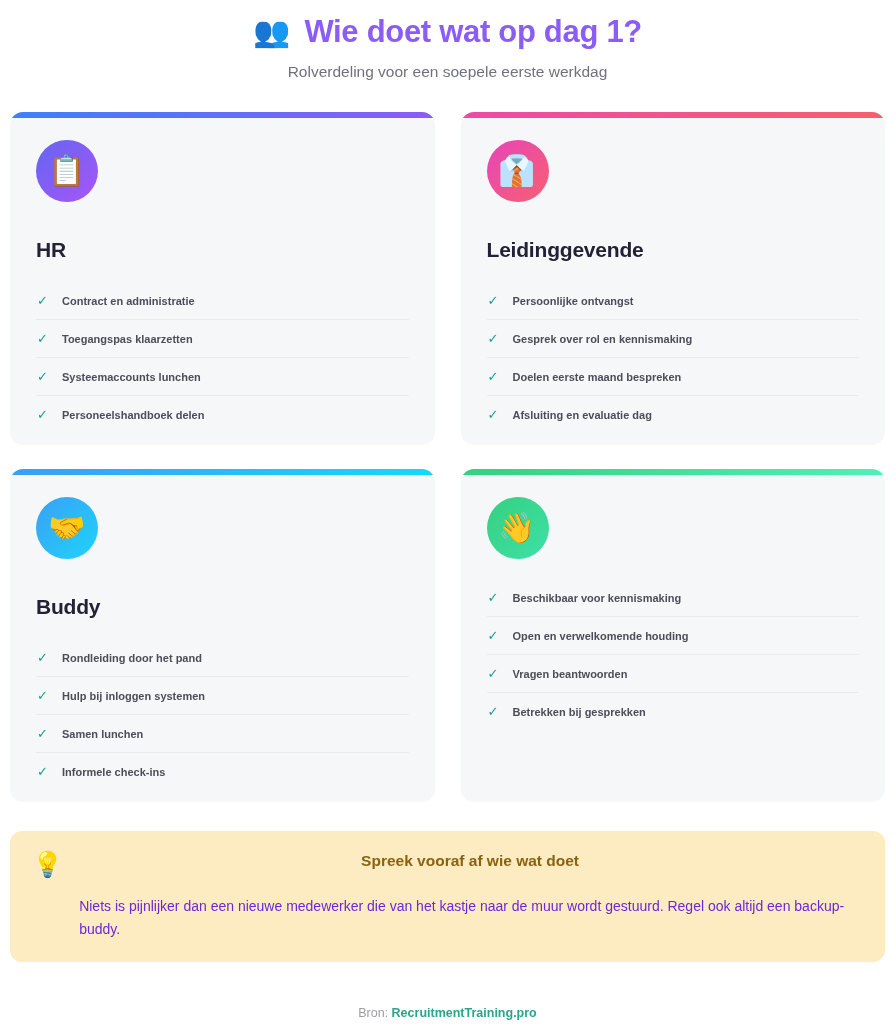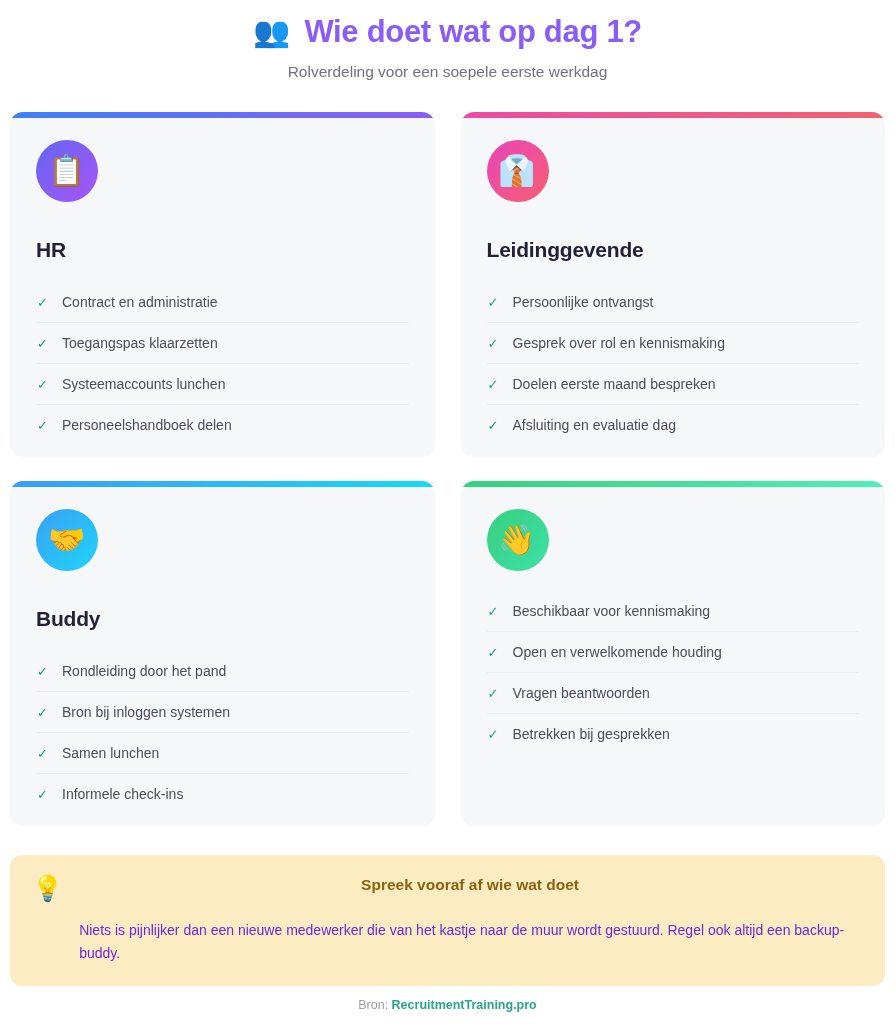--- a/index.html
+++ b/index.html
@@ -110,22 +110,23 @@
   .task-item:last-child { border-bottom: none; }
   .check-icon {
     color: #15a085;
     font-size: 13px;
     line-height: 1;
     flex: 0 0 auto;
     width: 13px;
     text-align: center;
   }
   .task-label {
-    font-size: 14px;
+    font-size: 11px;
     color: #4c4d58;
+    font-weight: bold;
   }
 
   
   .callout {
     margin: 29px 2px 0 2px;
     background: #fdecc1;
     border-radius: 12px;
     padding: 20px 24px 22px 22px;
     display: flex;
     gap: 16px;
@@ -149,21 +150,21 @@
     font-size: 14px;
     line-height: 1.62;
     color: #6d28d9;
     max-width: 790px;
   }
 
   
   .footer {
     margin-top: auto;
     text-align: center;
-    padding-bottom: 12px;
+    padding-bottom: 4px;
     font-size: 12.5px;
     color: #9b9ca6;
   }
   .footer-brand {
     color: #2aa58c;
     font-weight: bold;
   }
 </style>
 </head>
 <body>
@@ -243,21 +244,21 @@
           <span>🤝</span>
         </div>
         <div class="card-title">Buddy</div>
         <ul class="task-list">
           <li class="task-item">
             <span class="check-icon" style="color: rgb(21, 160, 133);">✓</span>
             <span class="task-label">Rondleiding door het pand</span>
           </li>
           <li class="task-item">
             <span class="check-icon" style="color: rgb(21, 160, 133);">✓</span>
-            <span class="task-label">Bron bij inloggen systemen</span>
+            <span class="task-label">Hulp bij inloggen systemen</span>
           </li>
           <li class="task-item">
             <span class="check-icon" style="color: rgb(21, 160, 133);">✓</span>
             <span class="task-label">Samen lunchen</span>
           </li>
           <li class="task-item">
             <span class="check-icon" style="color: rgb(21, 160, 133);">✓</span>
             <span class="task-label">Informele check-ins</span>
           </li>
         </ul>

